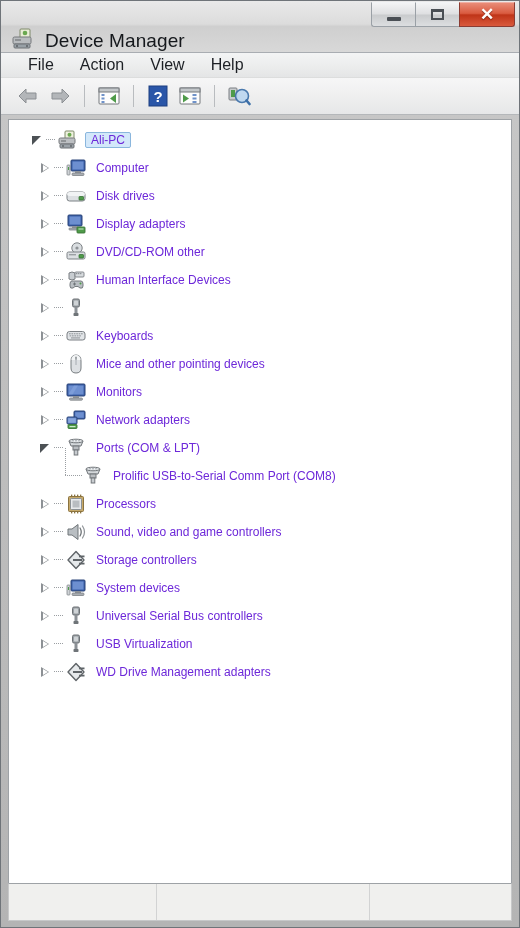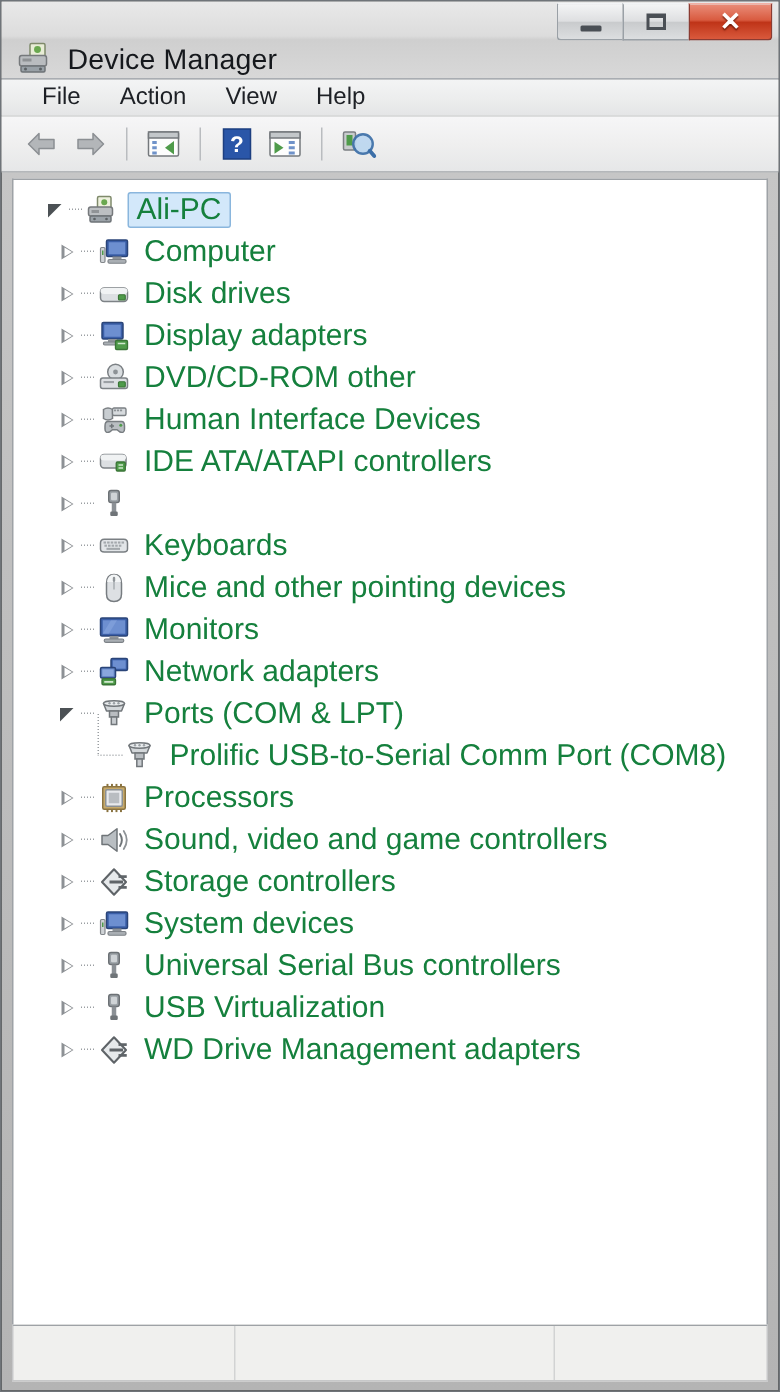--- a/index.html
+++ b/index.html
@@ -189,22 +189,22 @@
   }
 
   .icon {
     width: 22px; height: 22px;
     flex: none;
     position: relative;
     margin-right: 6px;
   }
 
   .label {
-    font-size: 20px;
-    color: #15803d;
+    font-size: 12px;
+    color: #6d28d9;
     line-height: 1;
     padding: 2px 3px;
   }
 
   
   #row-root .label {
     background: #d3e8fa;
     border: 1px solid #8ab6dd;
     border-radius: 2px;
     padding: 1px 5px;
@@ -435,35 +435,20 @@
             <rect x="15" y="4" width="1.4" height="1.2" fill="#8e9397"></rect>
             <path d="M7 12 h9 q2 0 2 3 v2 q0 3 -3 2 l-2 -1.5 h-3 l-2 1.5 q-3 1 -3 -2 v-2 q0 -3 2 -3 Z" fill="#b9bec2" stroke="#787d81" stroke-width="1"></path>
             <rect x="8" y="14.5" width="3" height="1" fill="#6f7478"></rect>
             <rect x="9" y="13.5" width="1" height="3" fill="#6f7478"></rect>
             <circle cx="15.5" cy="14.5" r="1" fill="#4f9b4a"></circle>
           </svg>
         </div>
         <div class="label">Human Interface Devices</div>
       </div>
 
-      <div class="row">
-        <div class="indent"></div>
-        <div class="expander collapsed"></div>
-        <div class="dots"></div>
-        <div class="icon">
-          <svg width="22" height="22" viewBox="0 0 22 22">
-            <rect x="2" y="6" width="17" height="9" rx="2.5" fill="#dcdfe2" stroke="#7d8286" stroke-width="1"></rect>
-            <rect x="2" y="6" width="17" height="4" rx="2.5" fill="#f0f2f3"></rect>
-            <rect x="12.5" y="11" width="6" height="6" rx="0.8" fill="#4f9b4a" stroke="#3a7537" stroke-width="0.9"></rect>
-            <rect x="14" y="12.5" width="3" height="1" fill="#cfe8cd"></rect>
-            <rect x="14" y="14.5" width="3" height="1" fill="#cfe8cd"></rect>
-          </svg>
-        </div>
-        <div class="label">IDE ATA/ATAPI controllers</div>
-      </div>
 
       <div class="row">
         <div class="indent"></div>
         <div class="expander collapsed"></div>
         <div class="dots"></div>
         <div class="icon">
           <svg width="22" height="22" viewBox="0 0 22 22">
             <rect x="7.5" y="2" width="7" height="8" rx="1.5" fill="#9aa0a5" stroke="#6c7175" stroke-width="1"></rect>
             <rect x="9" y="3.5" width="4" height="5" rx="0.8" fill="#cfd3d6"></rect>
             <rect x="9.5" y="10" width="3" height="7" fill="#8b9095"></rect>

